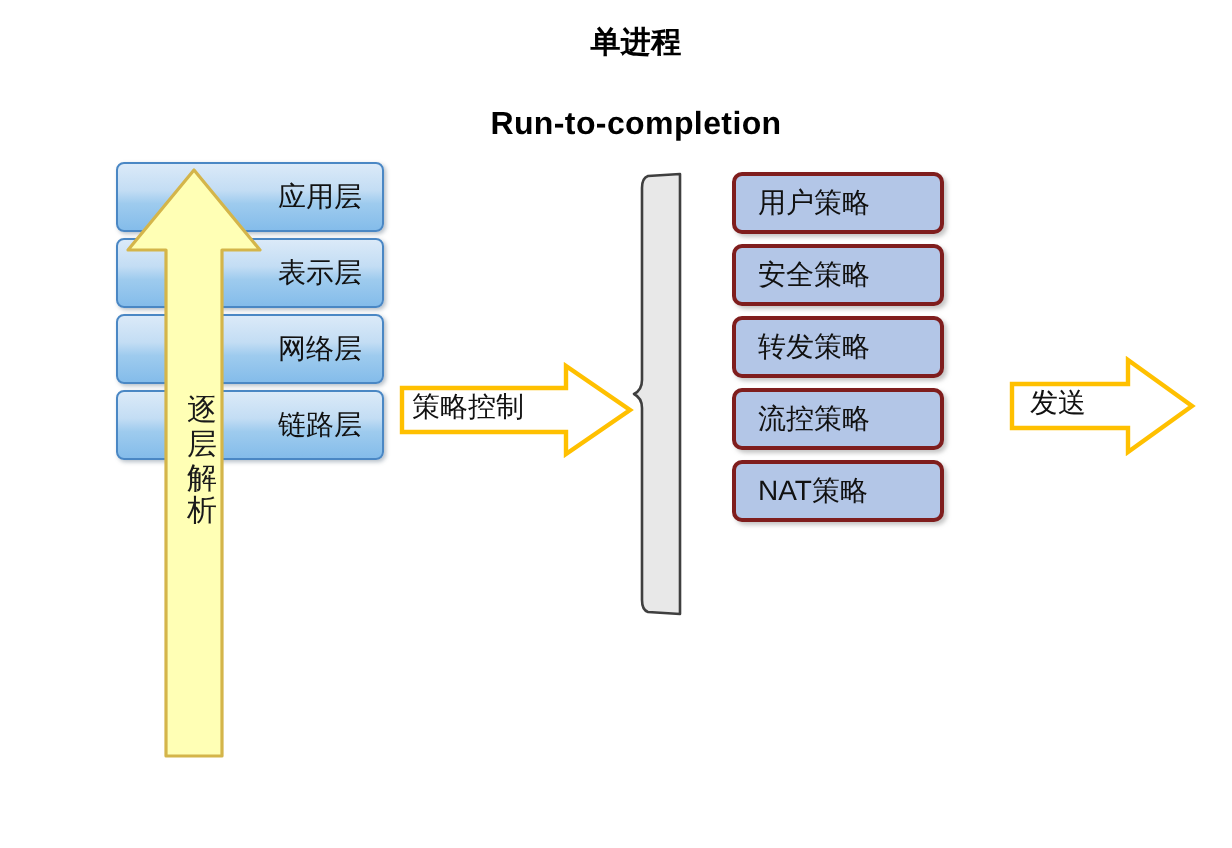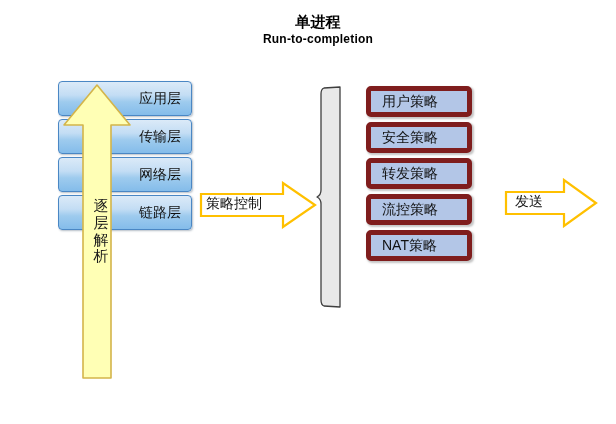--- a/index.html
+++ b/index.html
@@ -28,21 +28,21 @@
     line-height: 1.32;
   }
   .title-line {
     font-size: 15px;
     font-weight: bold;
     color: #000000;
     letter-spacing: 0.2px;
     padding-left: 20px;
   }
   .title-line.cn { font-size: 15px; }
-  .title-line.en { font-size: 12px; }
+  .title-line.en { font-size: 16px; margin-top: 20px; }
 
   
   .osi-stack {
     position: absolute;
     left: 58px;
     top: 81px;
   }
   .osi-box {
     position: relative;
     width: 134px;
@@ -128,21 +128,21 @@
   .policy-list {
     position: absolute;
     left: 366px;
     top: 86px;
   }
   .policy-box {
     position: relative;
     width: 106px;
     height: 31px;
     margin-bottom: 5px;
-    border: 5px solid #7f1d1d;
+    border: 2px solid #7f1d1d;
     border-radius: 5px;
     background: #b3c6e7;
     box-shadow: 1.5px 1.5px 2px rgba(150,150,150,0.55);
     box-sizing: border-box;
   }
   .policy-label {
     position: absolute;
     left: 11px;
     top: 50%;
     transform: translateY(-50%);
@@ -176,21 +176,21 @@
   <div class="title-block">
     <div class="title-line cn">单进程</div>
     <div class="title-line en">Run-to-completion</div>
   </div>
 
   <div class="osi-stack">
     <div class="osi-box">
       <span class="osi-label">应用层</span>
     </div>
     <div class="osi-box">
-      <span class="osi-label">传输层</span>
+      <span class="osi-label">表示层</span>
     </div>
     <div class="osi-box">
       <span class="osi-label">网络层</span>
     </div>
     <div class="osi-box">
       <span class="osi-label">链路层</span>
     </div>
   </div>
 
   <svg class="up-arrow" viewBox="0 0 70 297" preserveAspectRatio="none">

